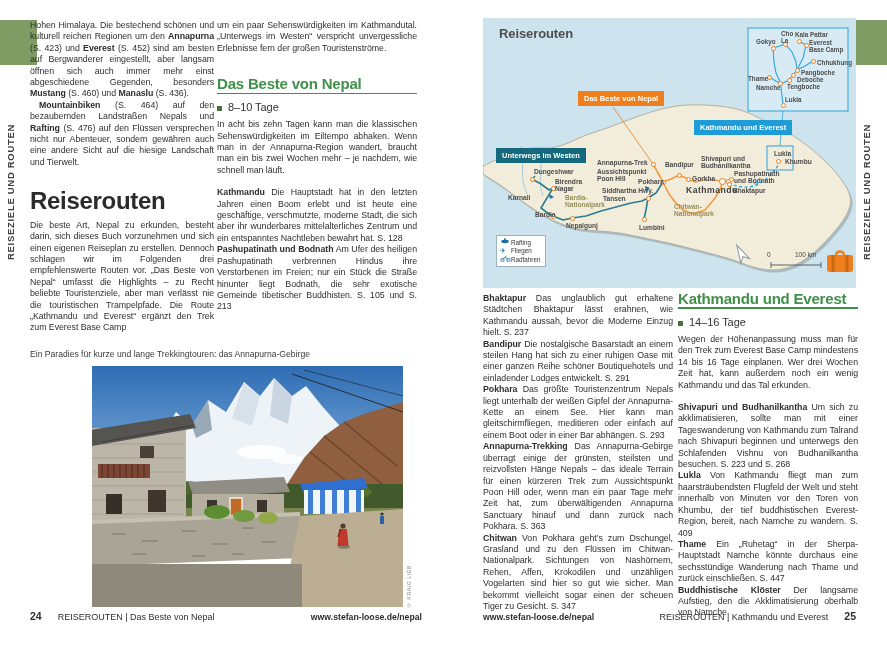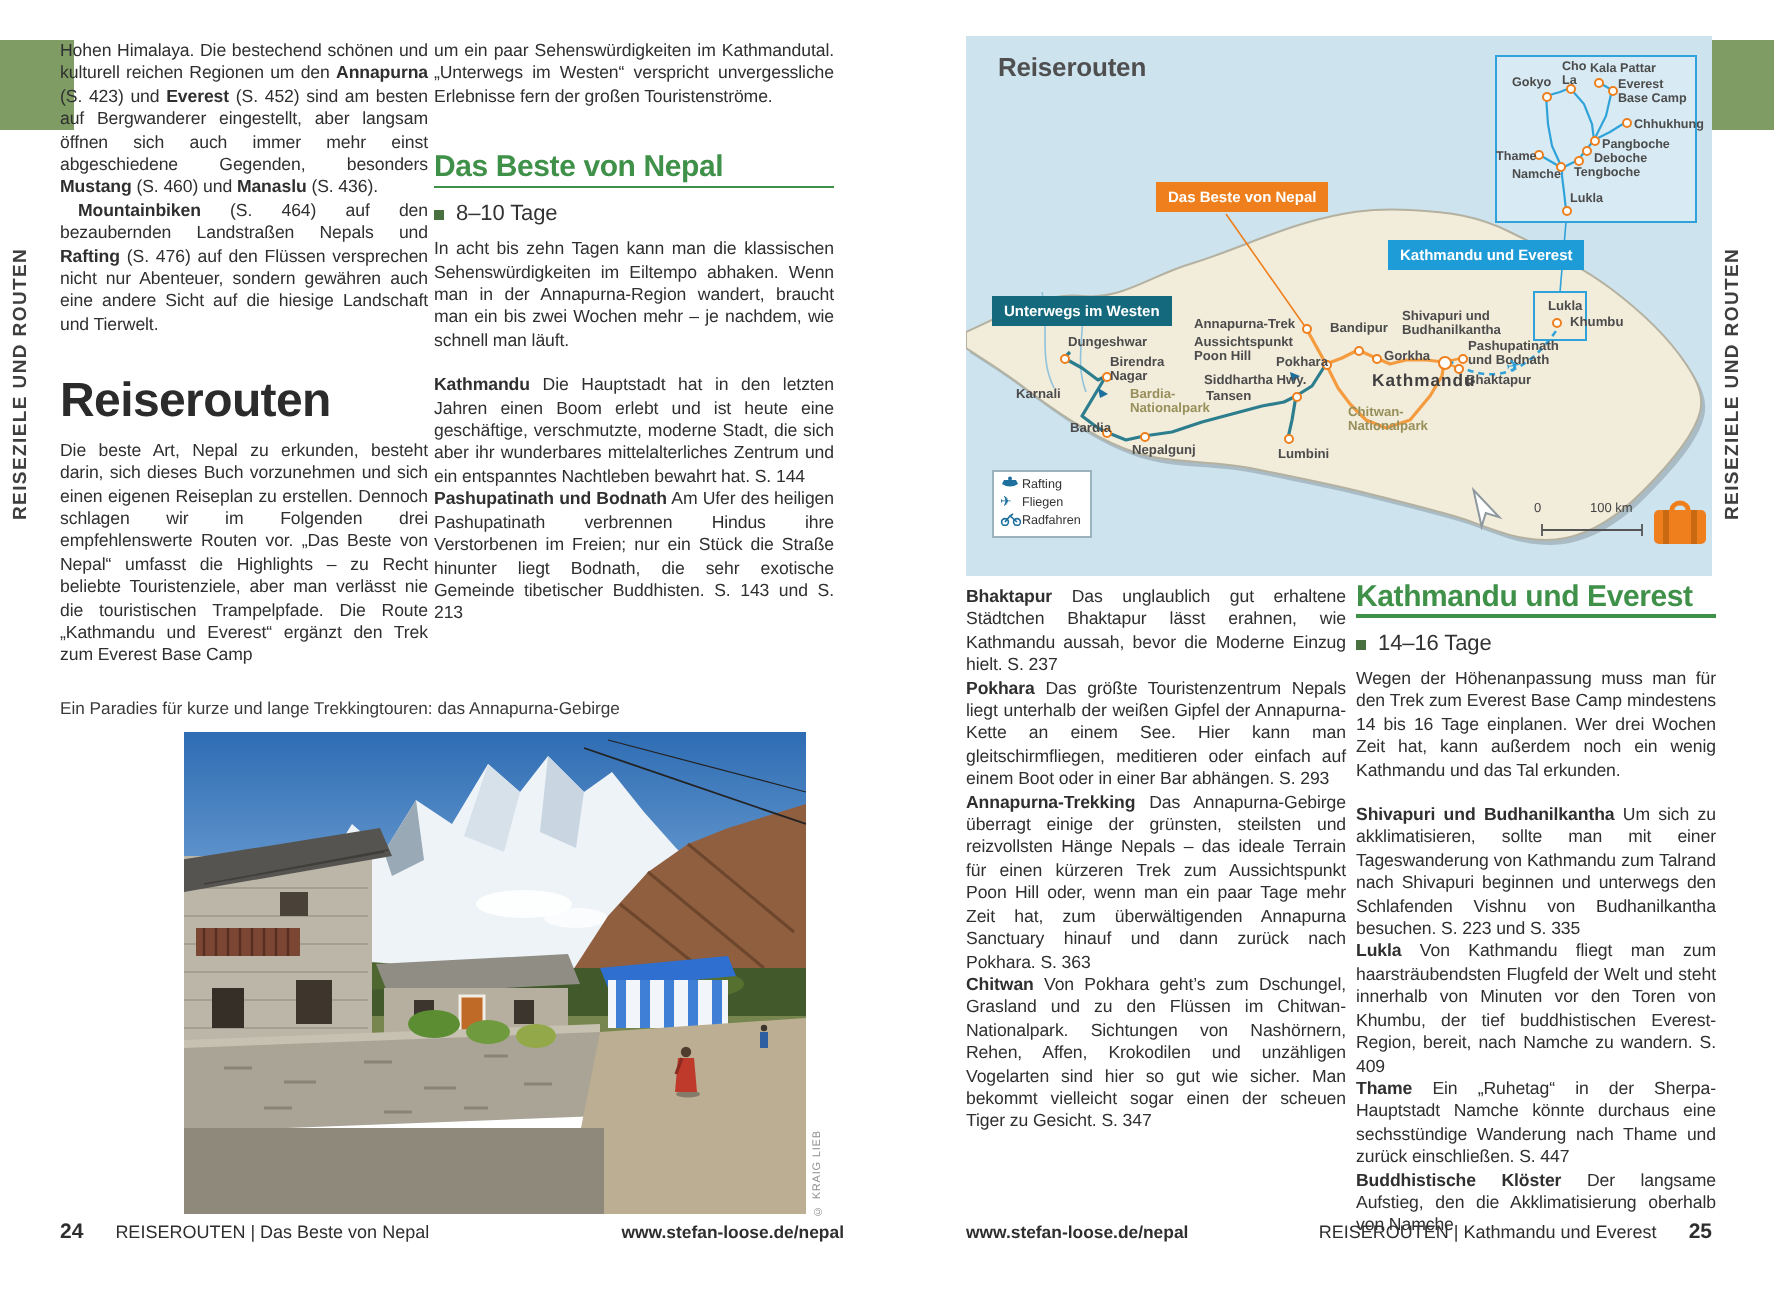--- a/index.html
+++ b/index.html
@@ -58,22 +58,22 @@
   <p class="h1">Reiserouten</p>
   <p>Die beste Art, Nepal zu erkunden, besteht darin, sich dieses Buch vorzunehmen und sich einen eigenen Reiseplan zu erstellen. Dennoch schlagen wir im Folgenden drei empfehlenswerte Routen vor. „Das Beste von Nepal“ umfasst die Highlights – zu Recht beliebte Touristenziele, aber man verlässt nie die touristischen Trampelpfade. Die Route „Kathmandu und Everest“ ergänzt den Trek zum Everest Base Camp</p>
 </div>
 
 <div class="col" style="left:217px;top:20px;width:200px;">
   <p>um ein paar Sehenswürdigkeiten im Kathmandutal. „Unterwegs im Westen“ verspricht unvergessliche Erlebnisse fern der großen Touristenströme.</p>
   <p class="gh">Das Beste von Nepal</p>
   <div class="gh-rule"></div>
   <p class="dur"><span class="square"></span><span>8–10 Tage</span></p>
   <p>In acht bis zehn Tagen kann man die klassischen Sehenswürdigkeiten im Eiltempo abhaken. Wenn man in der Annapurna-Region wandert, braucht man ein bis zwei Wochen mehr – je nachdem, wie schnell man läuft.</p>
-  <p class="gap-top"><b>Kathmandu</b><span> Die Hauptstadt hat in den letzten Jahren einen Boom erlebt und ist heute eine geschäftige, verschmutzte, moderne Stadt, die sich aber ihr wunderbares mittelalterliches Zentrum und ein entspanntes Nachtleben bewahrt hat. S. 144</span></p>
-  <p><b>Pashupatinath und Bodnath</b><span> Am Ufer des heiligen Pashupatinath verbrennen Hindus ihre Verstorbenen im Freien; nur ein Stück die Straße hinunter liegt Bodnath, die sehr exotische Gemeinde tibetischer Buddhisten. S. 143 und S. 213</span></p>
+  <p class="gap-top"><b>Kathmandu</b><span> Die Hauptstadt hat in den letzten Jahren einen Boom erlebt und ist heute eine geschäftige, verschmutzte, moderne Stadt, die sich aber ihr wunderbares mittelalterliches Zentrum und ein entspanntes Nachtleben bewahrt hat. S. 128</span></p>
+  <p><b>Pashupatinath und Bodnath</b><span> Am Ufer des heiligen Pashupatinath verbrennen Hindus ihre Verstorbenen im Freien; nur ein Stück die Straße hinunter liegt Bodnath, die sehr exotische Gemeinde tibetischer Buddhisten. S. 105 und S. 213</span></p>
 </div>
 
 <div class="caption">Ein Paradies für kurze und lange Trekkingtouren: das Annapurna-Gebirge</div>
 
 <div class="photo">
 <svg width="311" height="241" viewBox="0 0 311 241">
   <defs>
     <linearGradient id="sky" x1="0" y1="0" x2="0" y2="1">
       <stop offset="0" stop-color="#2e6cb3"></stop>
           <stop offset="1" stop-color="#8cb8e2"></stop>
@@ -292,31 +292,32 @@
           </svg></span>
       <span>Radfahren</span>
     </div>
   </div>
   <span class="scale0">0</span>
   <span class="scale1">100 km</span>
 </div>
 
 <div class="col" style="left:483px;top:293px;width:190px;">
   <p><b>Bhaktapur</b><span> Das unglaublich gut erhaltene Städtchen Bhaktapur lässt erahnen, wie Kathmandu aussah, bevor die Moderne Einzug hielt. S. 237</span></p>
+  <p><b>Bandipur</b><span> Die nostalgische Basarstadt an einem steilen Hang hat sich zu einer ruhigen Oase mit einer ganzen Reihe schöner Boutiquehotels und einladender Lodges entwickelt. S. 291</span></p>
   <p><b>Pokhara</b><span> Das größte Touristenzentrum Nepals liegt unterhalb der weißen Gipfel der Annapurna-Kette an einem See. Hier kann man gleitschirmfliegen, meditieren oder einfach auf einem Boot oder in einer Bar abhängen. S. 293</span></p>
   <p><b>Annapurna-Trekking</b><span> Das Annapurna-Gebirge überragt einige der grünsten, steilsten und reizvollsten Hänge Nepals – das ideale Terrain für einen kürzeren Trek zum Aussichtspunkt Poon Hill oder, wenn man ein paar Tage mehr Zeit hat, zum überwältigenden Annapurna Sanctuary hinauf und dann zurück nach Pokhara. S. 363</span></p>
   <p><b>Chitwan</b><span> Von Pokhara geht’s zum Dschungel, Grasland und zu den Flüssen im Chitwan-Nationalpark. Sichtungen von Nashörnern, Rehen, Affen, Krokodilen und unzähligen Vogelarten sind hier so gut wie sicher. Man bekommt vielleicht sogar einen der scheuen Tiger zu Gesicht. S. 347</span></p>
 </div>
 
 <div class="col" style="left:678px;top:293px;width:180px;">
   <p class="gh" style="margin-top:0 !important;">Kathmandu und Everest</p>
   <div class="gh-rule"></div>
   <p class="dur"><span class="square"></span><span>14–16 Tage</span></p>
   <p>Wegen der Höhenanpassung muss man für den Trek zum Everest Base Camp mindestens 14 bis 16 Tage einplanen. Wer drei Wochen Zeit hat, kann außerdem noch ein wenig Kathmandu und das Tal erkunden.</p>
-  <p class="gap-top"><b>Shivapuri und Budhanilkantha</b><span> Um sich zu akklimatisieren, sollte man mit einer Tageswanderung von Kathmandu zum Talrand nach Shivapuri beginnen und unterwegs den Schlafenden Vishnu von Budhanilkantha besuchen. S. 223 und S. 335</span></p>
+  <p class="gap-top"><b>Shivapuri und Budhanilkantha</b><span> Um sich zu akklimatisieren, sollte man mit einer Tageswanderung von Kathmandu zum Talrand nach Shivapuri beginnen und unterwegs den Schlafenden Vishnu von Budhanilkantha besuchen. S. 223 und S. 268</span></p>
   <p><b>Lukla</b><span> Von Kathmandu fliegt man zum haarsträubendsten Flugfeld der Welt und steht innerhalb von Minuten vor den Toren von Khumbu, der tief buddhistischen Everest-Region, bereit, nach Namche zu wandern. S. 409</span></p>
   <p><b>Thame</b><span> Ein „Ruhetag“ in der Sherpa-Hauptstadt Namche könnte durchaus eine sechsstündige Wanderung nach Thame und zurück einschließen. S. 447</span></p>
   <p><b>Buddhistische Klöster</b><span> Der langsame Aufstieg, den die Akklimatisierung oberhalb von Namche</span></p>
 </div>
 
 <div class="footer" style="left:483px;width:373px;">
   <span class="furl">www.stefan-loose.de/nepal</span>
   <span style="margin-left:auto;">REISEROUTEN | Kathmandu und Everest</span>
   <span class="pnum" style="margin-left:16px;">25</span>
 </div>

